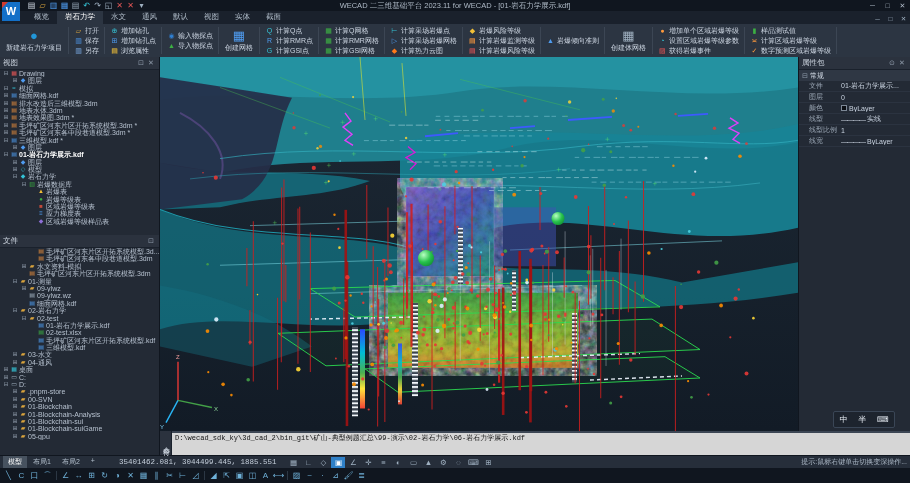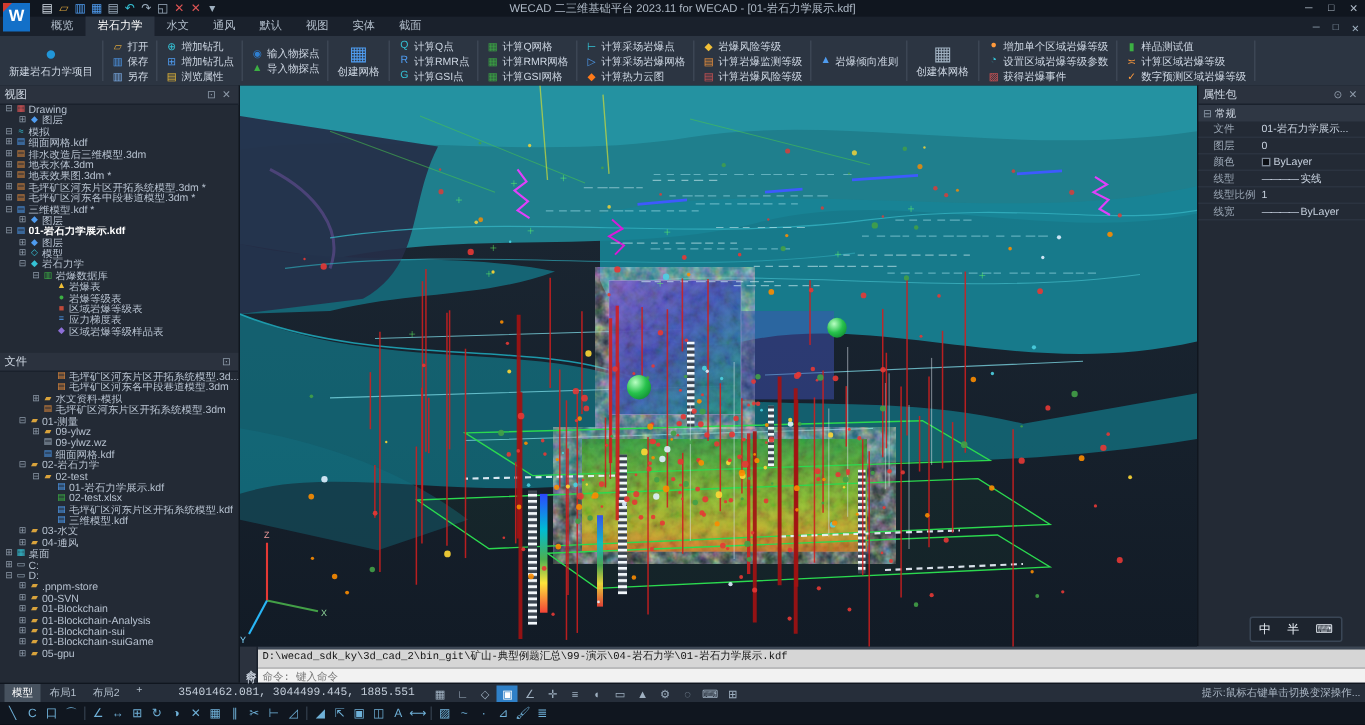--- a/index.html
+++ b/index.html
@@ -1056,23 +1056,22 @@
                 <span class="pval"><span class="pline">————</span>ByLayer</span>
               </div>
             </div>
         </div>
       </div>
 
       <div class="cmd">
         <div class="cmdtab">命令行</div>
         <div class="cmdbody">
           <div class="cmdhist" id="cmdhist">
-              <div class="cline">D:\wecad_sdk_ky\3d_cad_2\bin_git\矿山-典型例题汇总\99-演示\04-岩石力学\01-岩石力学展示.kdf</div>
-            </div>
-          <div class="cprompt">命令: 键入命令</div>
+              <div class="cline">D:\wecad_sdk_ky\3d_cad_2\bin_git\矿山-典型例题汇总\99-演示\02-岩石力学\06-岩石力学展示.kdf</div>
+            </div>
         </div>
       </div>
     </div>
   </div>
 
   <div class="ime">
     <span>中</span>
     <span>半</span>
     <span>⌨</span>
   </div>

